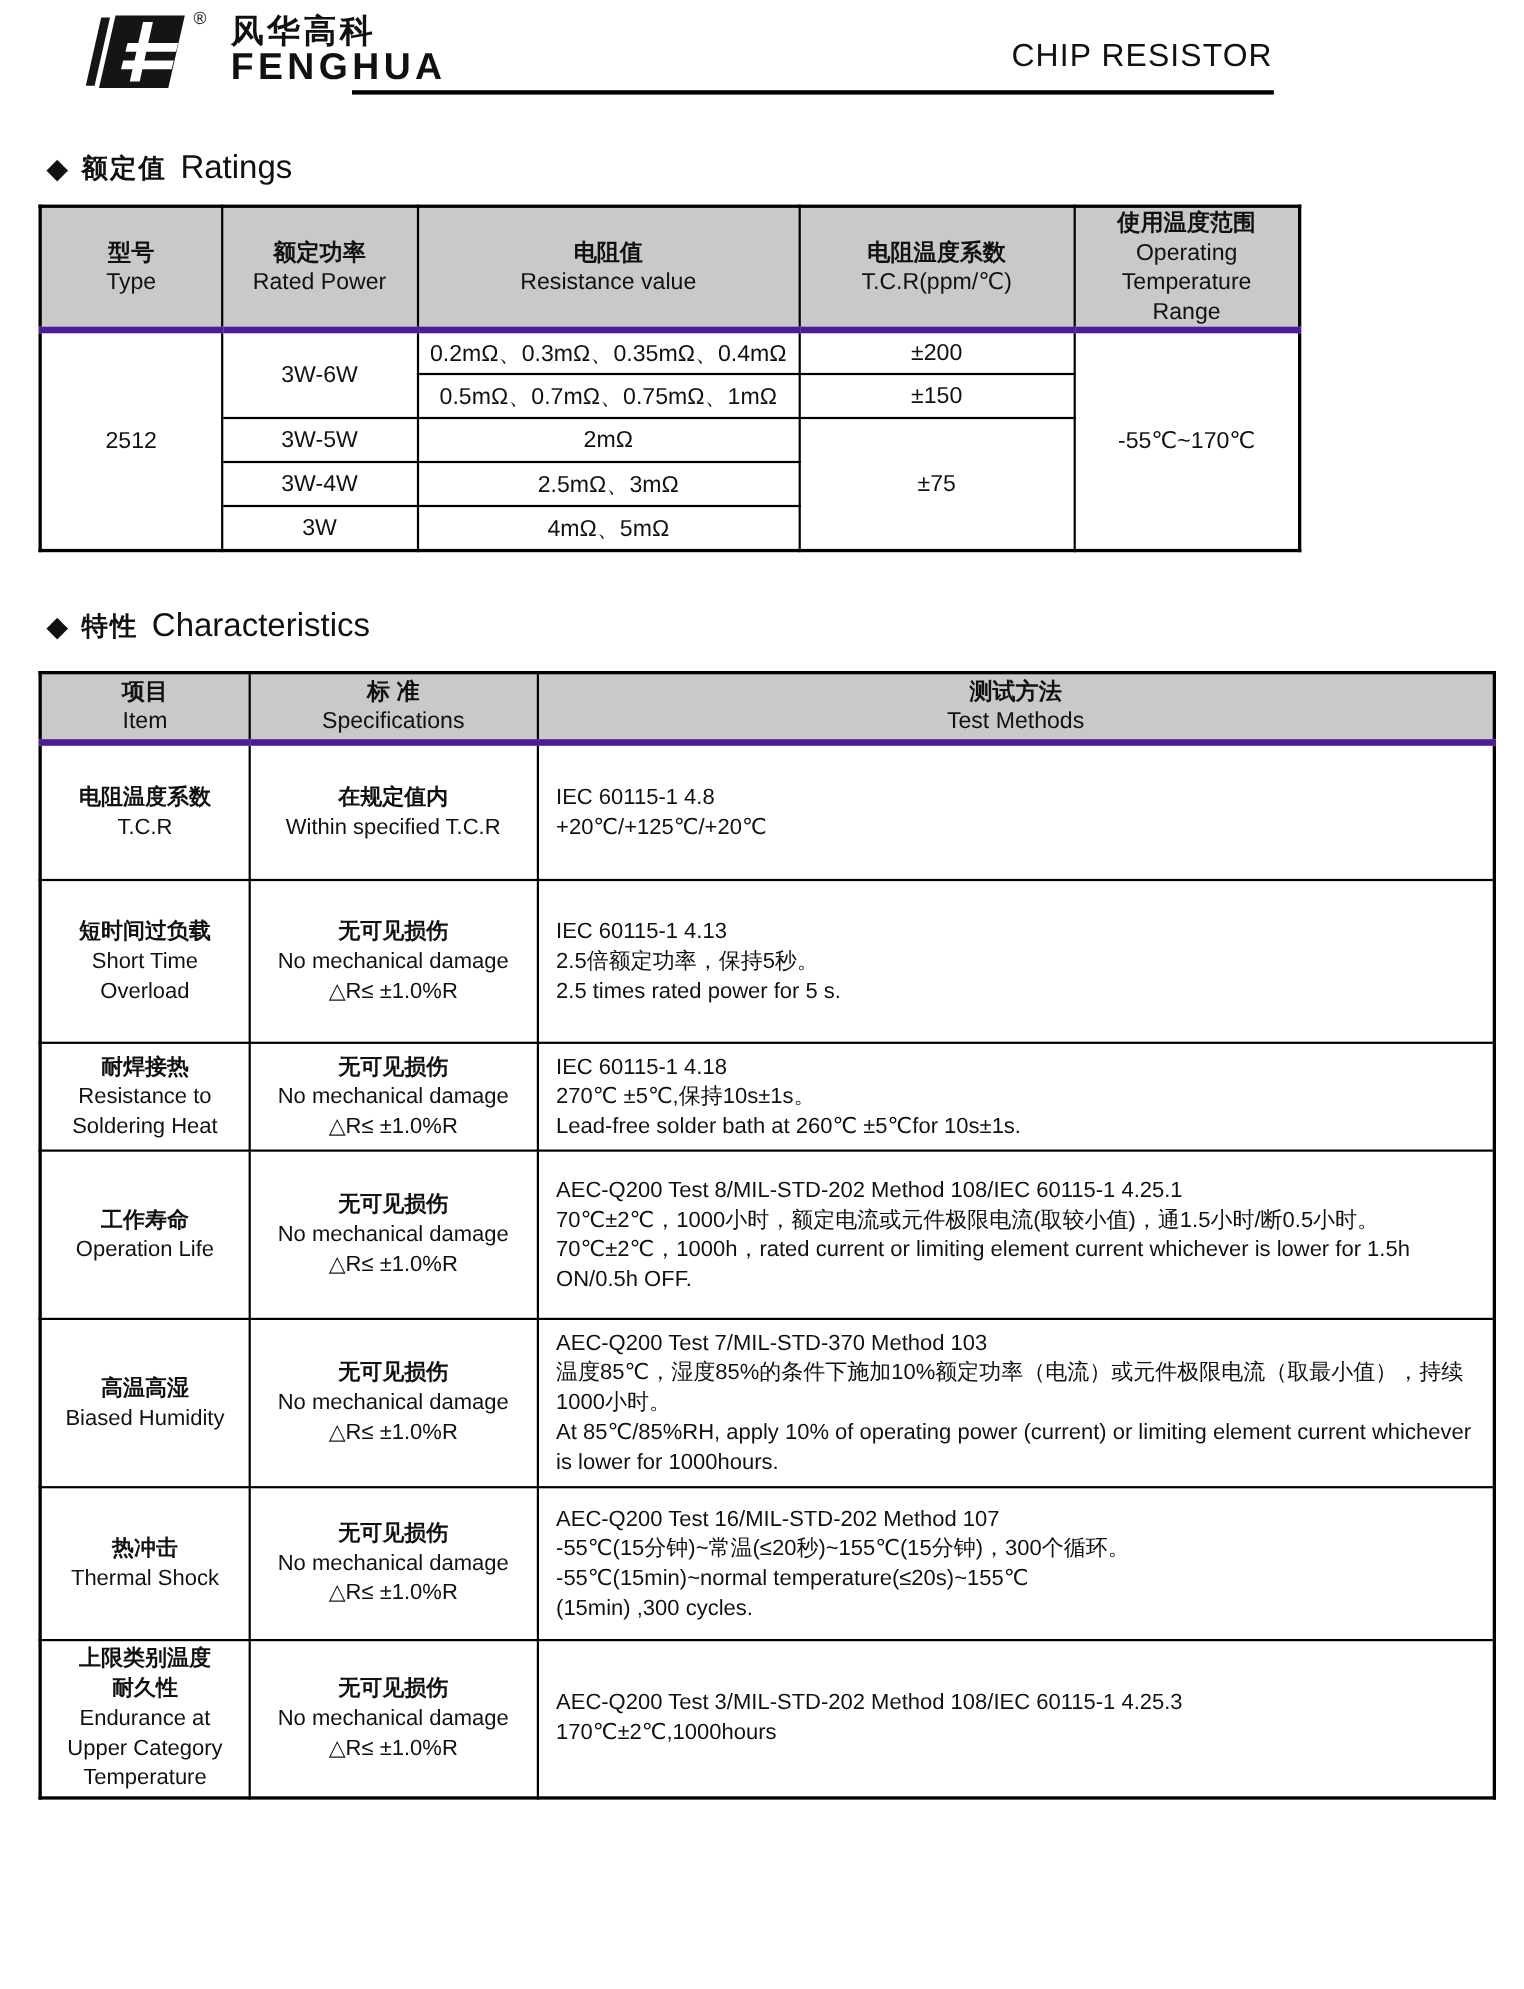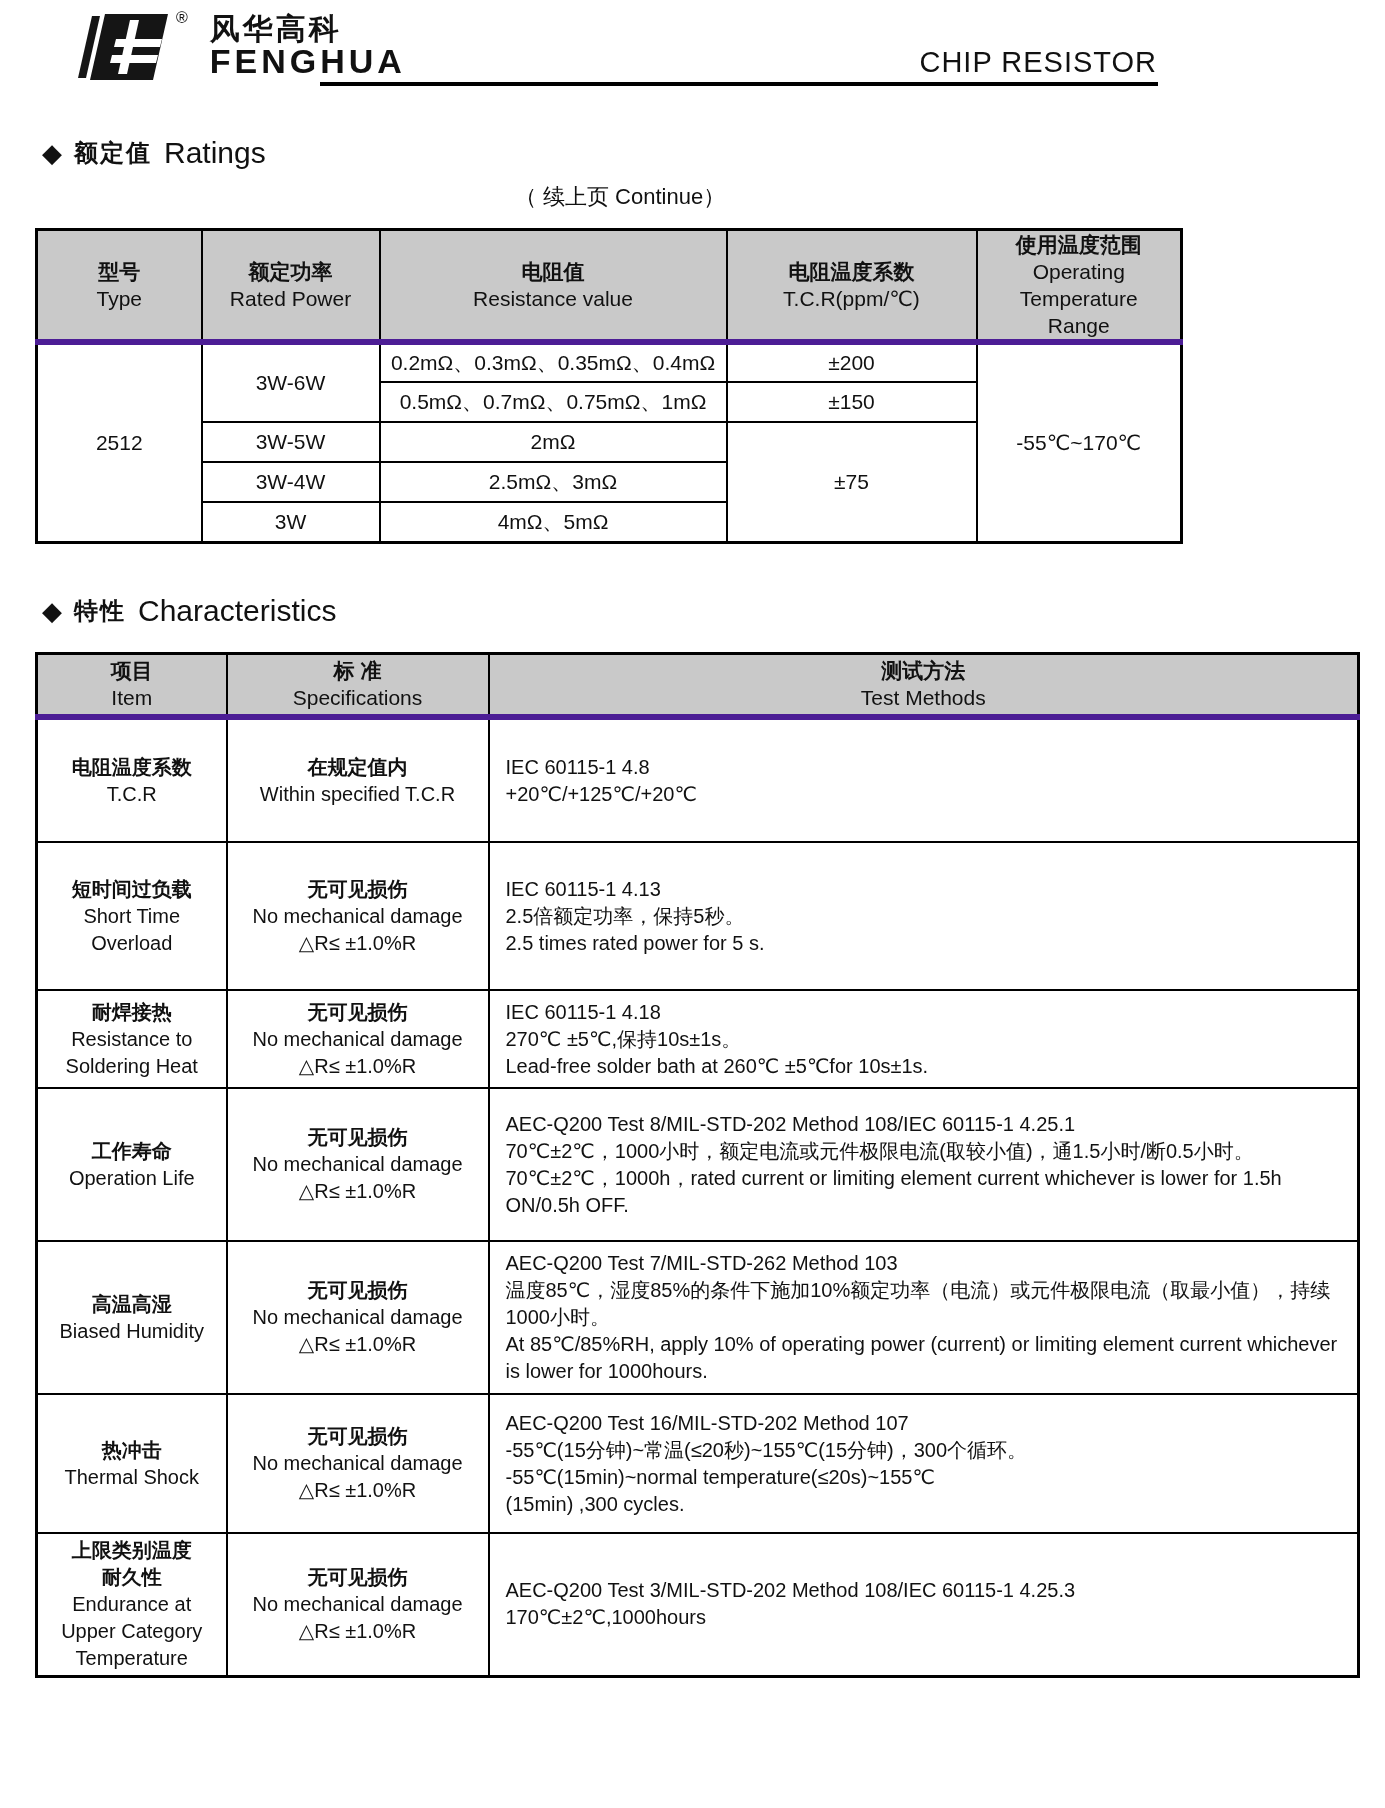--- a/index.html
+++ b/index.html
@@ -11,21 +11,21 @@
   }
   
   .topbar { display:flex; justify-content:space-between; align-items:flex-end;
             padding:8px 228px 0 78px; height:82px; }
   .logo { display:flex; align-items:flex-start; gap:6px; }
   .logo-mark { display:block; }
   .reg { font-size:16px; line-height:16px; position:relative; top:-2px; }
   .logo-text { margin-left:16px; }
   .logo-cn { font-size:30px; font-weight:bold; letter-spacing:3px; line-height:34px; }
   .logo-en { font-size:34px; font-weight:bold; letter-spacing:4px; line-height:30px; }
-  .doc-title { font-size:29px; letter-spacing:1px; padding-bottom:3px; }
+  .doc-title { font-size:29px; letter-spacing:1px; padding-bottom:14px; }
   .header-rule { height:4px; background:#000; margin-left:320px; width:838px; }
 
   
   .section-heading { margin:50px 0 0 42px; display:flex; align-items:center; gap:12px; }
   .diamond { font-size:26px; line-height:26px; }
   .heading-cn { font-size:24px; font-weight:bold; letter-spacing:2px; }
   .heading-en { font-size:30px; font-weight:400; }
   .continue-note { width:1240px; text-align:center; font-size:22px; margin-top:12px; }
 
   
@@ -68,21 +68,20 @@
     </div>
     <div class="doc-title">CHIP RESISTOR</div>
   </header>
   <div class="header-rule"></div>
 
   <h2 class="section-heading">
     <span class="diamond">◆</span>
     <span class="heading-cn">额定值</span>
     <span class="heading-en">Ratings</span>
   </h2>
-  <div class="continue-note">（ 续上页 Continue）</div>
 
   <table class="ratings-table">
     <colgroup>
       <col style="width:165px">
         <col style="width:178px">
         <col style="width:347px">
       <col style="width:250px">
         <col style="width:205px">
     </colgroup>
     <thead>
@@ -242,21 +241,21 @@
         <td>
           <div class="cn">高温高湿</div>
           <div>Biased Humidity</div>
         </td>
         <td>
           <div class="cn">无可见损伤</div>
           <div>No mechanical damage</div>
           <div>△R≤ ±1.0%R</div>
         </td>
         <td class="c-method">
-          <div>AEC-Q200 Test 7/MIL-STD-262 Method 103</div>
+          <div>AEC-Q200 Test 7/MIL-STD-370 Method 103</div>
           <div>温度85℃，湿度85%的条件下施加10%额定功率（电流）或元件极限电流（取最小值），持续1000小时。</div>
           <div>At 85℃/85%RH, apply 10% of operating power (current) or limiting element current whichever is lower for 1000hours.</div>
         </td>
       </tr>
 
       <tr style="height:139px">
         <td>
           <div class="cn">热冲击</div>
           <div>Thermal Shock</div>
         </td>

